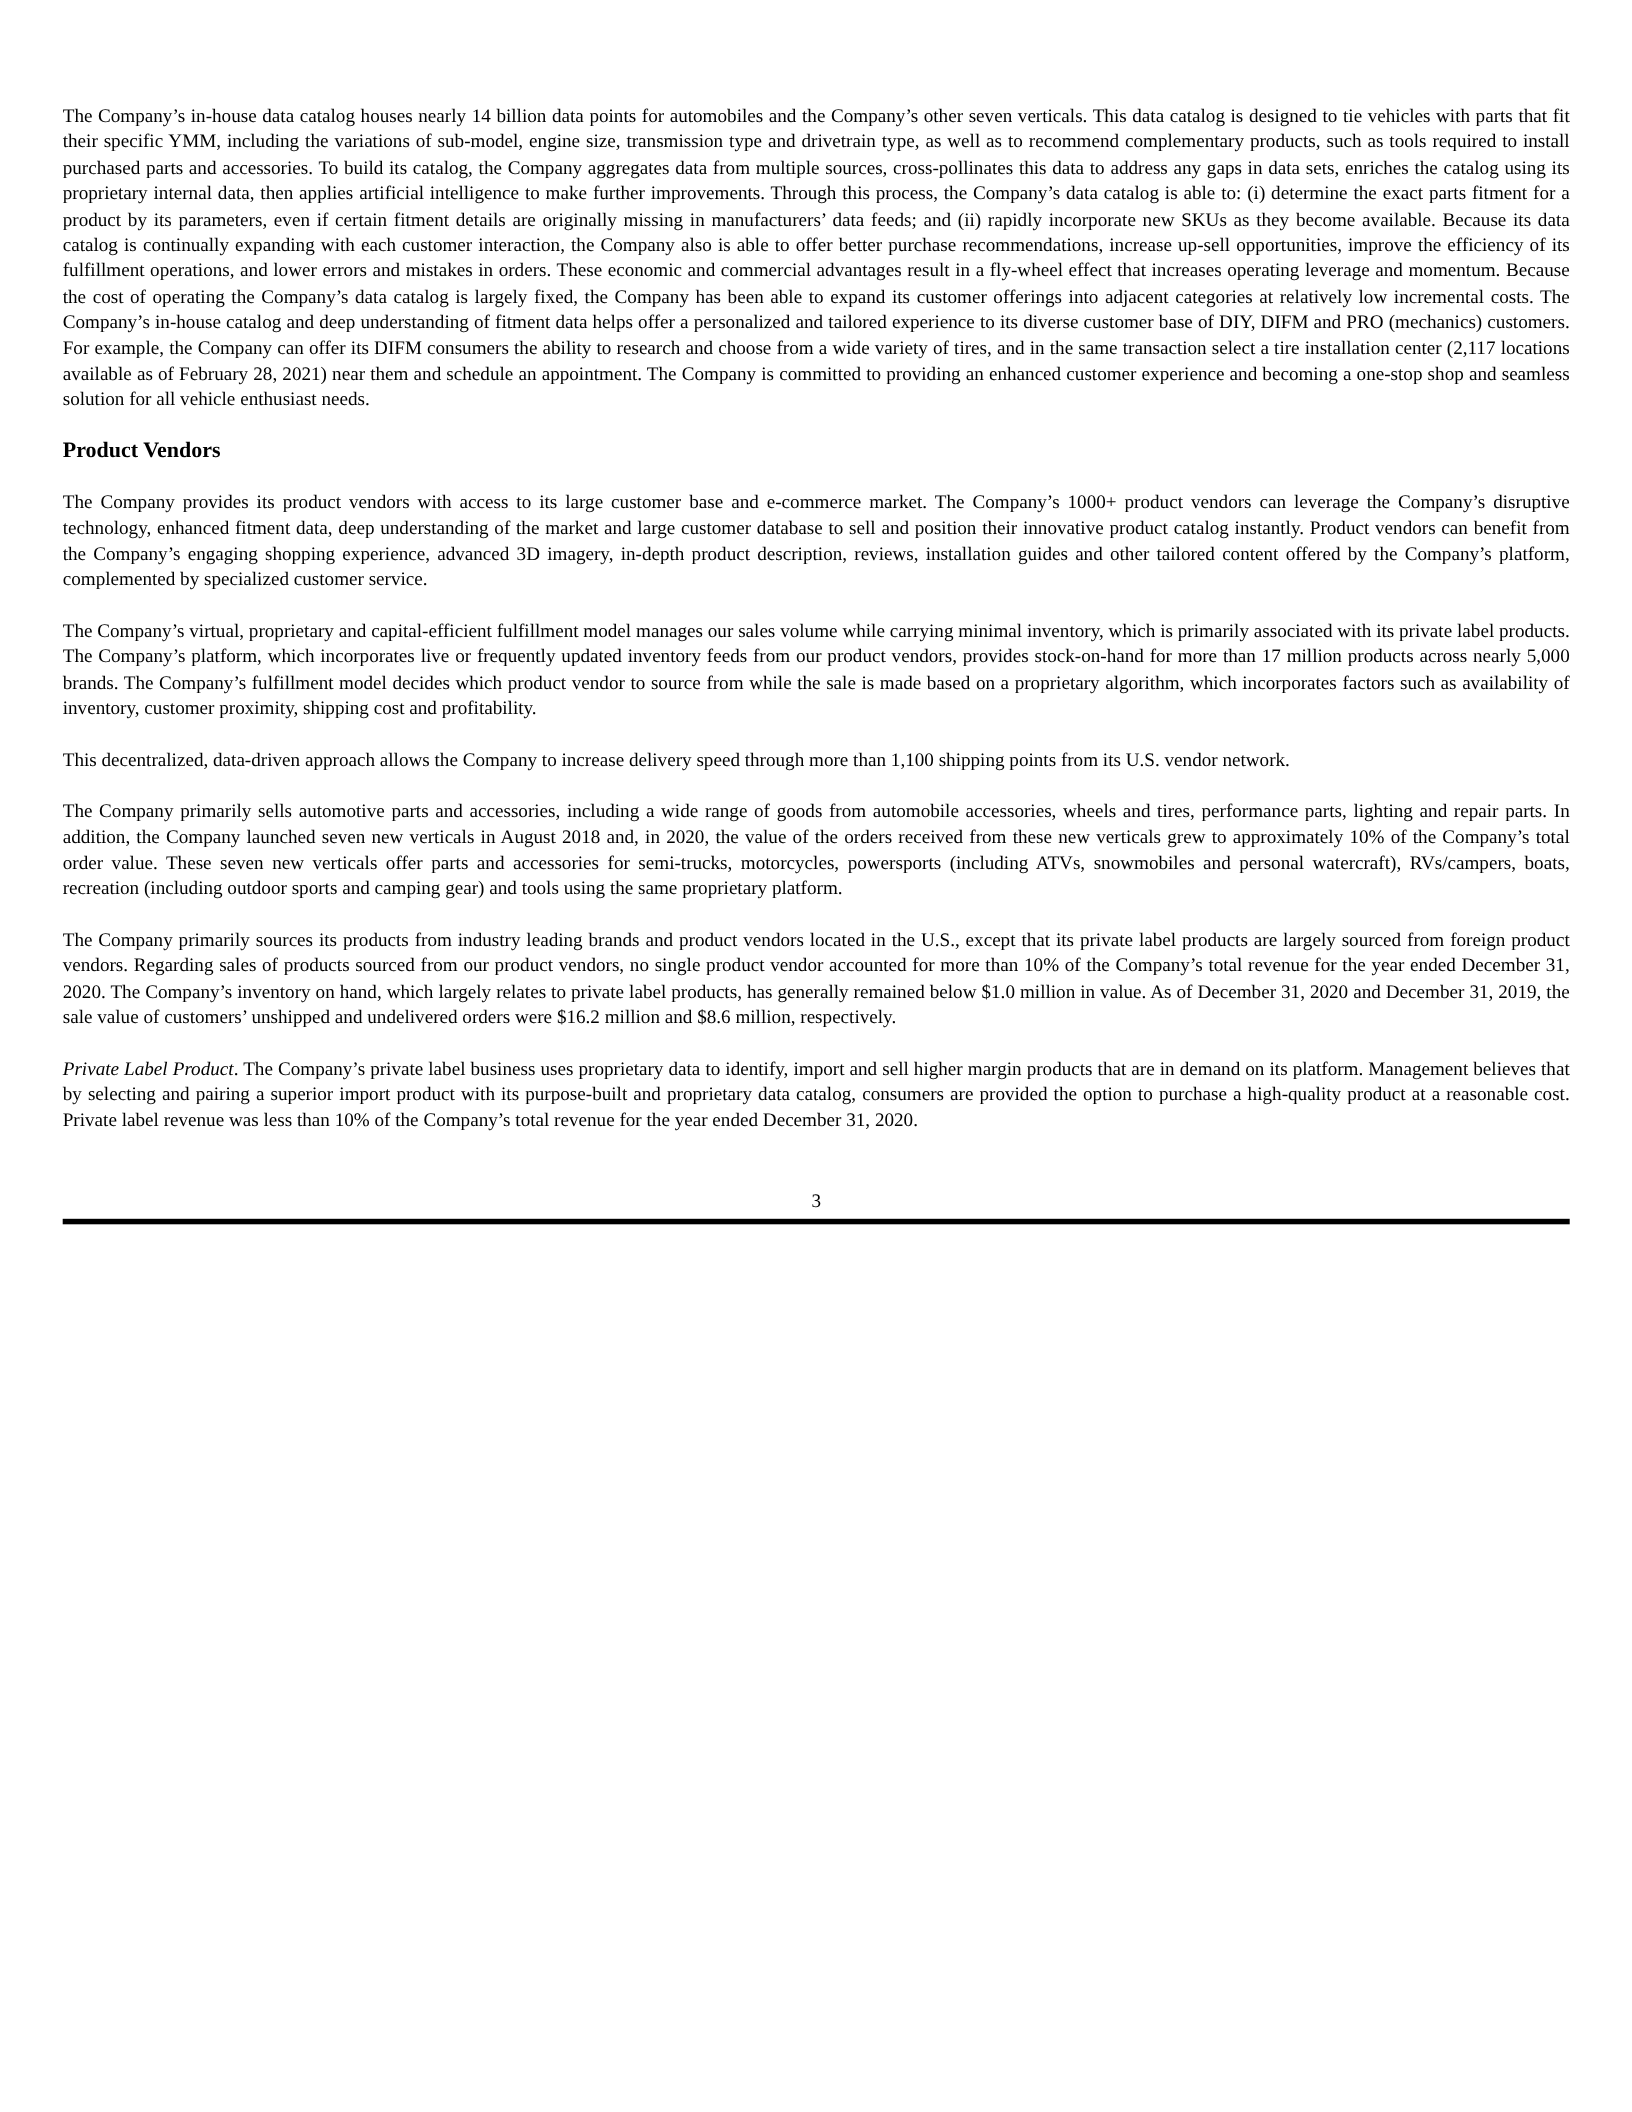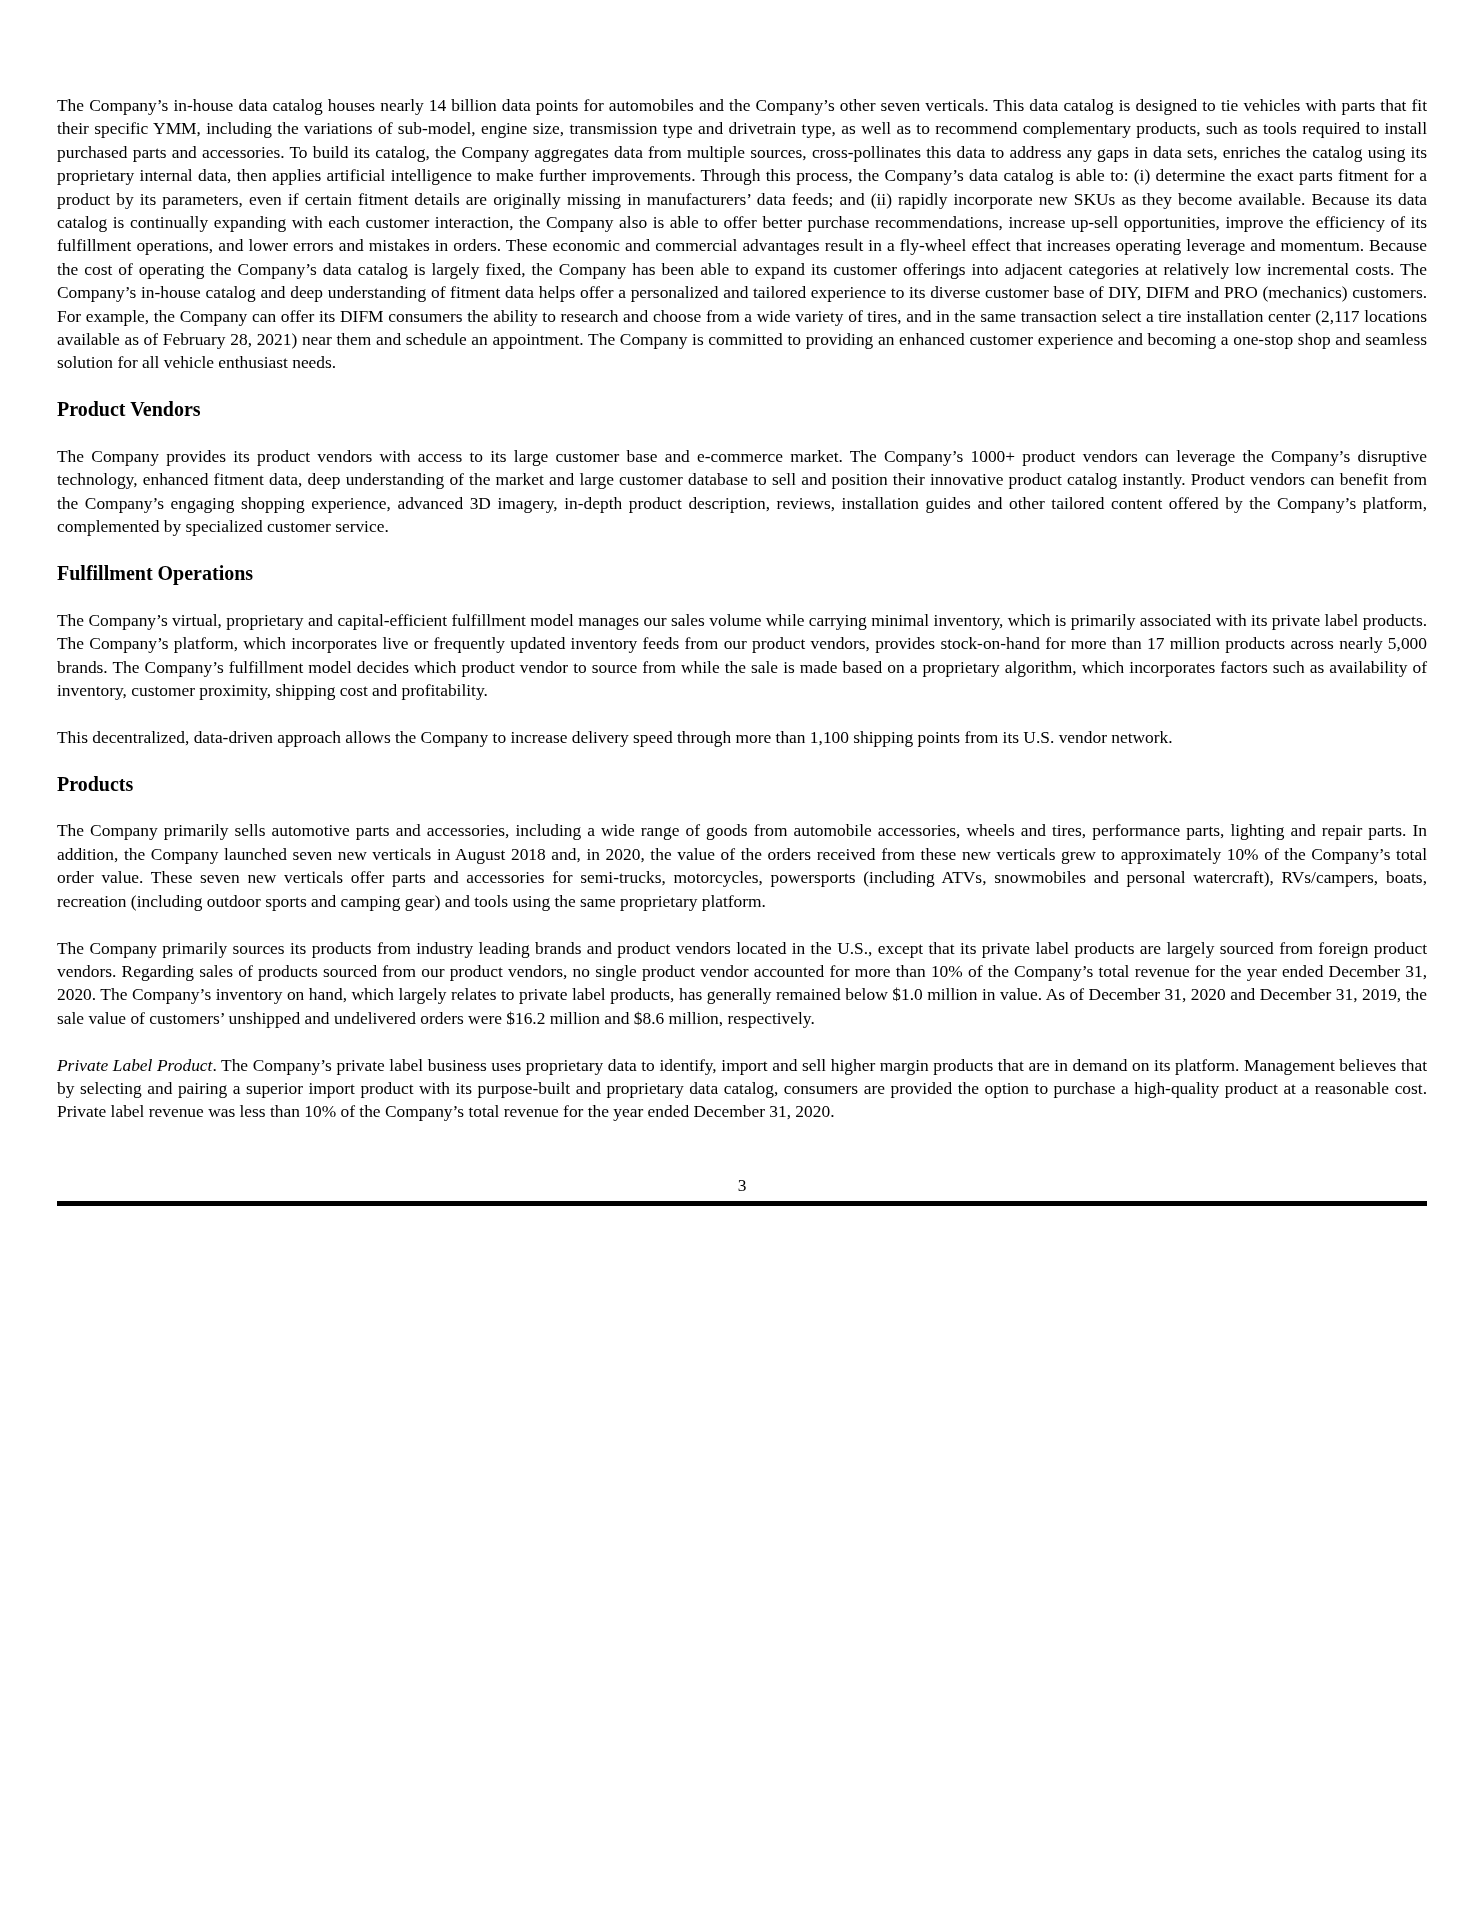--- a/index.html
+++ b/index.html
@@ -49,27 +49,25 @@
 <body>
 
 <div class="page">
 
   <p class="para">The Company’s in-house data catalog houses nearly 14 billion data points for automobiles and the Company’s other seven verticals. This data catalog is designed to tie vehicles with parts that fit their specific YMM, including the variations of sub-model, engine size, transmission type and drivetrain type, as well as to recommend complementary products, such as tools required to install purchased parts and accessories. To build its catalog, the Company aggregates data from multiple sources, cross-pollinates this data to address any gaps in data sets, enriches the catalog using its proprietary internal data, then applies artificial intelligence to make further improvements. Through this process, the Company’s data catalog is able to: (i) determine the exact parts fitment for a product by its parameters, even if certain fitment details are originally missing in manufacturers’ data feeds; and (ii) rapidly incorporate new SKUs as they become available. Because its data catalog is continually expanding with each customer interaction, the Company also is able to offer better purchase recommendations, increase up-sell opportunities, improve the efficiency of its fulfillment operations, and lower errors and mistakes in orders. These economic and commercial advantages result in a fly-wheel effect that increases operating leverage and momentum. Because the cost of operating the Company’s data catalog is largely fixed, the Company has been able to expand its customer offerings into adjacent categories at relatively low incremental costs. The Company’s in-house catalog and deep understanding of fitment data helps offer a personalized and tailored experience to its diverse customer base of DIY, DIFM and PRO (mechanics) customers. For example, the Company can offer its DIFM consumers the ability to research and choose from a wide variety of tires, and in the same transaction select a tire installation center (2,117 locations available as of February 28, 2021) near them and schedule an appointment. The Company is committed to providing an enhanced customer experience and becoming a one-stop shop and seamless solution for all vehicle enthusiast needs.</p>
 
   <h2 class="heading">Product Vendors</h2>
 
   <p class="para">The Company provides its product vendors with access to its large customer base and e-commerce market. The Company’s 1000+ product vendors can leverage the Company’s disruptive technology, enhanced fitment data, deep understanding of the market and large customer database to sell and position their innovative product catalog instantly. Product vendors can benefit from the Company’s engaging shopping experience, advanced 3D imagery, in-depth product description, reviews, installation guides and other tailored content offered by the Company’s platform, complemented by specialized customer service.</p>
 
-  <h2 class="heading">Fulfillment Operations</h2>
 
   <p class="para">The Company’s virtual, proprietary and capital-efficient fulfillment model manages our sales volume while carrying minimal inventory, which is primarily associated with its private label products. The Company’s platform, which incorporates live or frequently updated inventory feeds from our product vendors, provides stock-on-hand for more than 17 million products across nearly 5,000 brands. The Company’s fulfillment model decides which product vendor to source from while the sale is made based on a proprietary algorithm, which incorporates factors such as availability of inventory, customer proximity, shipping cost and profitability.</p>
 
   <p class="para">This decentralized, data-driven approach allows the Company to increase delivery speed through more than 1,100 shipping points from its U.S. vendor network.</p>
 
-  <h2 class="heading">Products</h2>
 
   <p class="para">The Company primarily sells automotive parts and accessories, including a wide range of goods from automobile accessories, wheels and tires, performance parts, lighting and repair parts. In addition, the Company launched seven new verticals in August 2018 and, in 2020, the value of the orders received from these new verticals grew to approximately 10% of the Company’s total order value. These seven new verticals offer parts and accessories for semi-trucks, motorcycles, powersports (including ATVs, snowmobiles and personal watercraft), RVs/campers, boats, recreation (including outdoor sports and camping gear) and tools using the same proprietary platform.</p>
 
   <p class="para">The Company primarily sources its products from industry leading brands and product vendors located in the U.S., except that its private label products are largely sourced from foreign product vendors. Regarding sales of products sourced from our product vendors, no single product vendor accounted for more than 10% of the Company’s total revenue for the year ended December 31, 2020. The Company’s inventory on hand, which largely relates to private label products, has generally remained below $1.0 million in value. As of December 31, 2020 and December 31, 2019, the sale value of customers’ unshipped and undelivered orders were $16.2 million and $8.6 million, respectively.</p>
 
   <p class="para"><span class="lead-italic">Private Label Product</span><span>. The Company’s private label business uses proprietary data to identify, import and sell higher margin products that are in demand on its platform. Management believes that by selecting and pairing a superior import product with its purpose-built and proprietary data catalog, consumers are provided the option to purchase a high-quality product at a reasonable cost. Private label revenue was less than 10% of the Company’s total revenue for the year ended December 31, 2020.</span></p>
 
   <div class="footer">
     <div class="page-number">3</div>
     <div class="footer-rule"></div>

